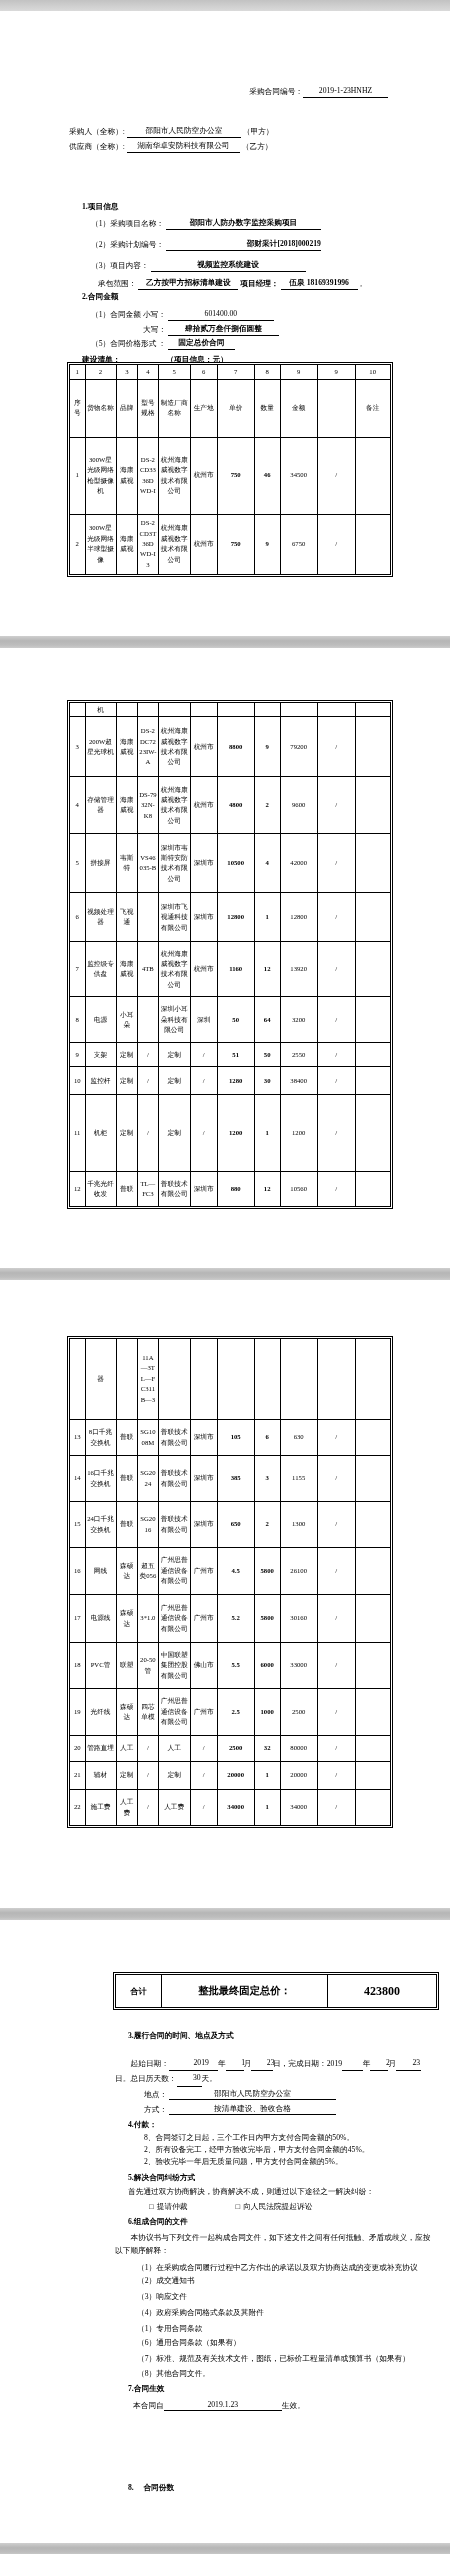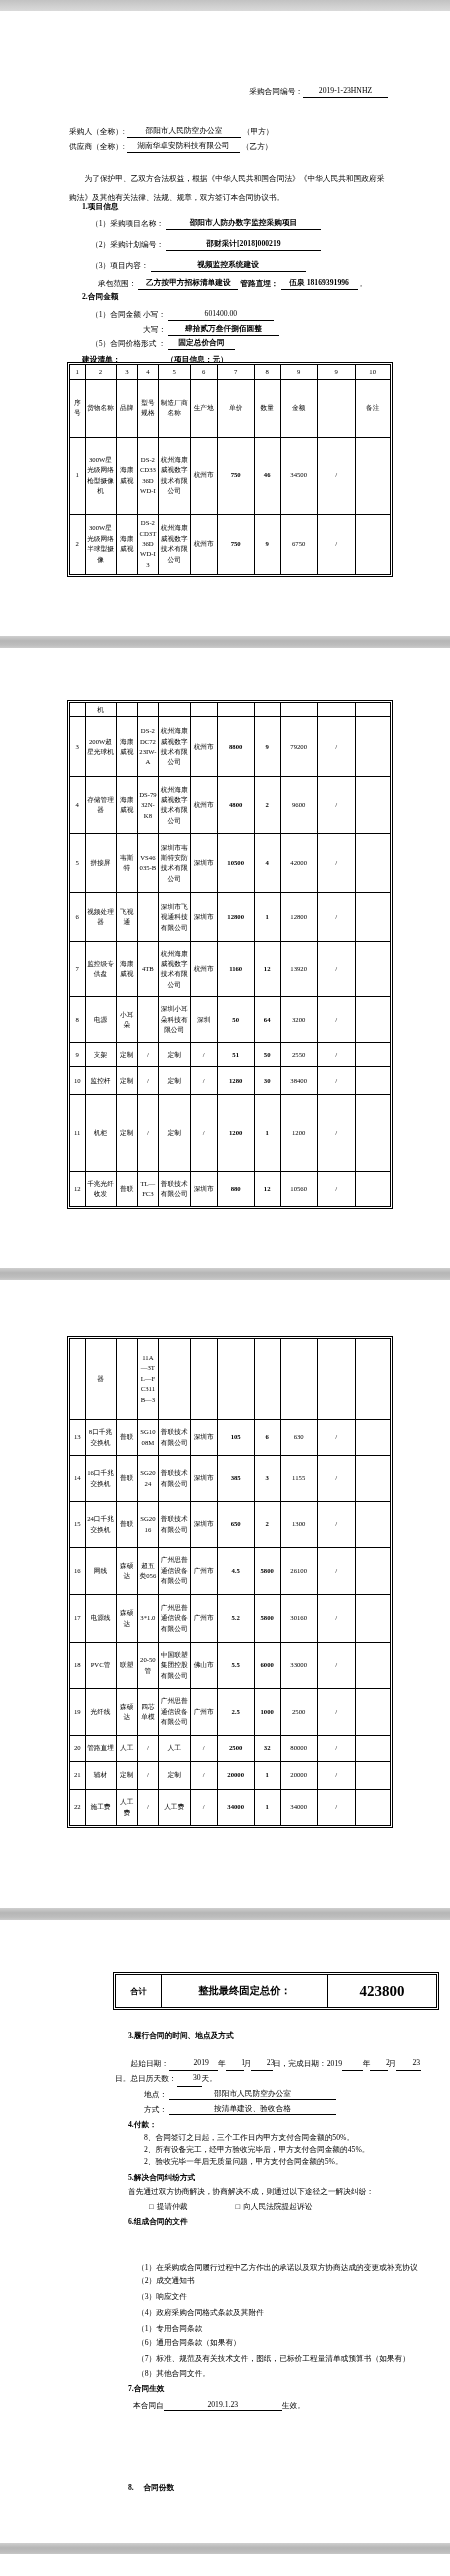--- a/index.html
+++ b/index.html
@@ -34,38 +34,37 @@
     <div class="ln" style="top:114px;">
       <span>采购人（全称）:</span>
       <span class="u" style="width:114px;">邵阳市人民防空办公室</span>
       <span>（甲方）</span>
     </div>
     <div class="ln" style="top:129px;">
       <span>供应商（全称）:</span>
       <span class="u" style="width:113px;">湖南华卓安防科技有限公司</span>
       <span>（乙方）</span>
     </div>
-    <div class="ln para" style="top:158px;line-height:19px;text-indent:15.5px;">为了保护甲、乙双方合法权益，根据《中华人民共和国合同法》《中华人民共和国政府采购法》及其他有关法律、法规、规章，双方签订本合同协议书。</div>
     <div class="ln b" style="top:190px;left:82px;">1.项目信息</div>
     <div class="ln" style="top:206px;left:91px;">
       <span>（1）采购项目名称：</span>
       <span class="u b" style="width:155px;">邵阳市人防办数字监控采购项目</span>
     </div>
     <div class="ln" style="top:227px;left:91px;">
       <span>（2）采购计划编号：</span>
-      <span class="u b" style="width:155px;">邵财采计[2018]000219</span>
+      <span class="u b" style="width:155px;text-align:right;">邵财采计[2018]000219</span>
     </div>
     <div class="ln" style="top:248px;left:91px;">
       <span>（3）项目内容：</span>
       <span class="u b" style="width:155px;">视频监控系统建设</span>
     </div>
     <div class="ln" style="top:266px;left:98px;">
       <span>承包范围：</span>
       <span class="u b" style="width:100px;">乙方按甲方招标清单建设</span>
-      <span class="b">管路直埋：</span>
+      <span class="b">项目经理：</span>
       <span class="u b" style="width:77px;">伍泉 18169391996</span>
       <span>。</span>
     </div>
     <div class="ln b" style="top:280px;left:82px;">2.合同金额</div>
     <div class="ln" style="top:297px;left:91px;">
       <span>（1）合同金额 小写：</span>
       <span class="u" style="width:106px;">601400.00</span>
     </div>
     <div class="ln" style="top:312px;left:143px;">
       <span>大写：</span>
@@ -495,21 +494,21 @@
       <table class="sum">
         <colgroup>
             <col style="width:46px">
             <col style="width:166px">
             <col style="width:109px">
           </colgroup>
         <tbody>
             <tr style="height:33px;">
           <td style="font-size:8.2px;">合计</td>
           <td style="font-size:10.3px;">整批最终固定总价：</td>
-          <td style="font-size:15px;">423800</td>
+          <td style="font-size:12px;">423800</td>
         </tr>
       </tbody>
         </table>
     </div>
     <div class="ln b" style="top:110px;left:82px;">3.履行合同的时间、地点及方式</div>
     <div class="ln para" style="top:136px;line-height:14.4px;text-indent:15.5px;">
       <span>起始日期：</span><span class="u" style="width:49px;">2019</span><span>年</span><span class="u" style="width:18px;">1</span><span>月</span><span class="u" style="width:21.6px;">23</span><span>日，完成日期：</span><span>2019</span><span class="u" style="width:20.6px;"></span><span>年</span><span class="u" style="width:18px;">2</span><span>月</span><span class="u" style="width:25px;">23</span><span>日。总日历天数：</span><span class="u" style="width:25px;">30</span><span>天。</span>
     </div>
     <div class="ln" style="top:168px;left:98px;">
       <span>地点：</span>
@@ -523,20 +522,21 @@
     <div class="ln" style="top:212px;left:98px;">8、合同签订之日起，三个工作日内甲方支付合同金额的50%。</div>
     <div class="ln" style="top:224px;left:98px;">2、所有设备完工，经甲方验收完毕后，甲方支付合同金额的45%。</div>
     <div class="ln" style="top:236px;left:98px;">2、验收完毕一年后无质量问题，甲方支付合同金额的5%。</div>
     <div class="ln b" style="top:252px;left:82px;">5.解决合同纠纷方式</div>
     <div class="ln" style="top:266px;left:82px;">首先通过双方协商解决，协商解决不成，则通过以下途径之一解决纠纷：</div>
     <div class="ln" style="top:281px;left:103px;">
       <span class="cbx">□</span><span>提请仲裁</span>
       <span class="cbx" style="margin-left:46px;">□</span><span>向人民法院提起诉讼</span>
     </div>
     <div class="ln b" style="top:296px;left:82px;">6.组成合同的文件</div>
+    <div class="ln para" style="top:311px;line-height:13px;text-indent:15.5px;">本协议书与下列文件一起构成合同文件，如下述文件之间有任何抵触、矛盾或歧义，应按以下顺序解释：</div>
     <div class="ln" style="top:342px;left:91px;">（1）在采购或合同履行过程中乙方作出的承诺以及双方协商达成的变更或补充协议</div>
     <div class="ln" style="top:355px;left:91px;">（2）成交通知书</div>
     <div class="ln" style="top:371px;left:91px;">（3）响应文件</div>
     <div class="ln" style="top:387px;left:91px;">（4）政府采购合同格式条款及其附件</div>
     <div class="ln" style="top:403px;left:91px;">（1）专用合同条款</div>
     <div class="ln" style="top:417px;left:91px;">（6）通用合同条款（如果有）</div>
     <div class="ln" style="top:433px;left:91px;">（7）标准、规范及有关技术文件，图纸，已标价工程量清单或预算书（如果有）</div>
     <div class="ln" style="top:448px;left:91px;">（8）其他合同文件。</div>
     <div class="ln b" style="top:463px;left:82px;">7.合同生效</div>
     <div class="ln" style="top:479px;left:87px;">

